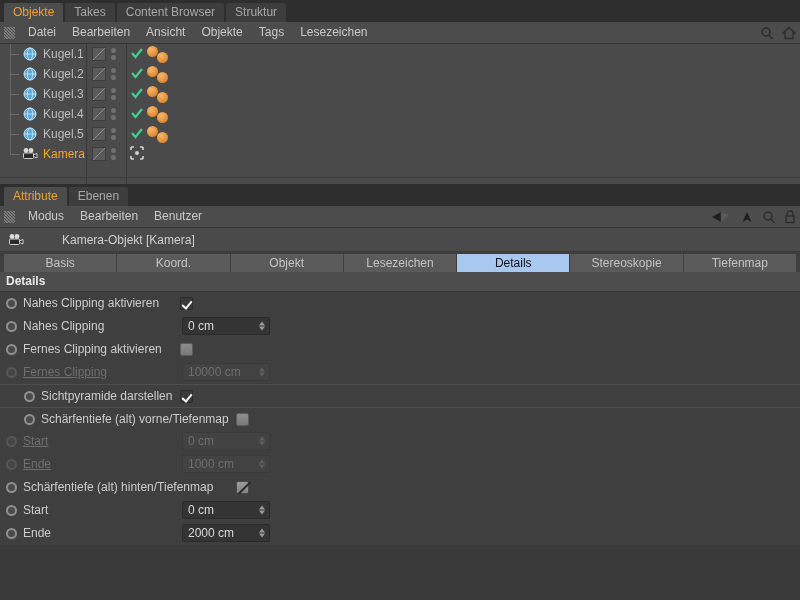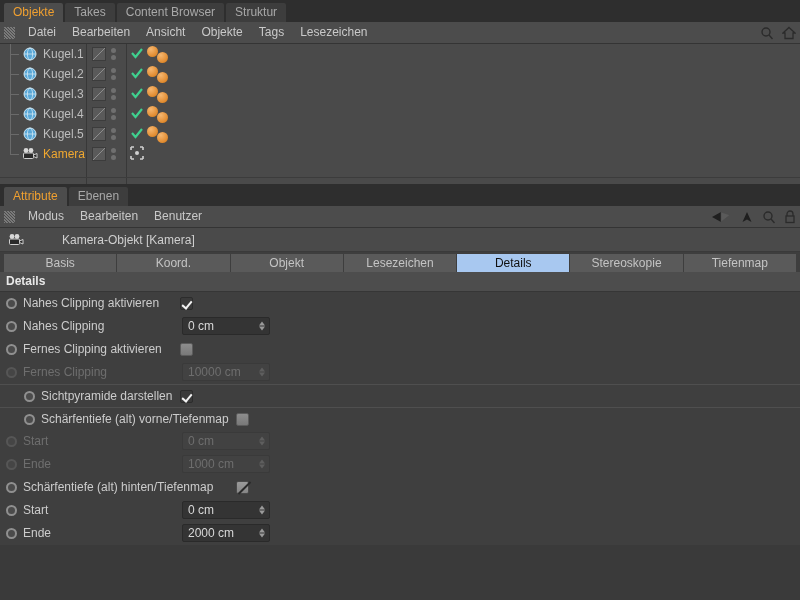--- a/index.html
+++ b/index.html
@@ -235,21 +235,21 @@
     flex: none;
   }
   .prop-row.disabled .radio { border-color: #565656; background: #454545; }
 
   .plabel {
     font-size: 12px;
     color: #cccccc;
     white-space: nowrap;
     line-height: 23px;
   }
-  .prop-row.disabled .plabel { color: #6e6e6e; }
+  .prop-row.disabled .plabel { color: #6e6e6e; text-decoration: underline; }
 
   .dots-fill {
     flex: 1;
     height: 12px;
     margin: 0 4px;
     background-image: radial-gradient(circle, #7a7a7a 0.8px, transparent 1px);
     background-size: 5px 12px;
     background-position: 0 7px;
     background-repeat: repeat-x;
     min-width: 6px;

